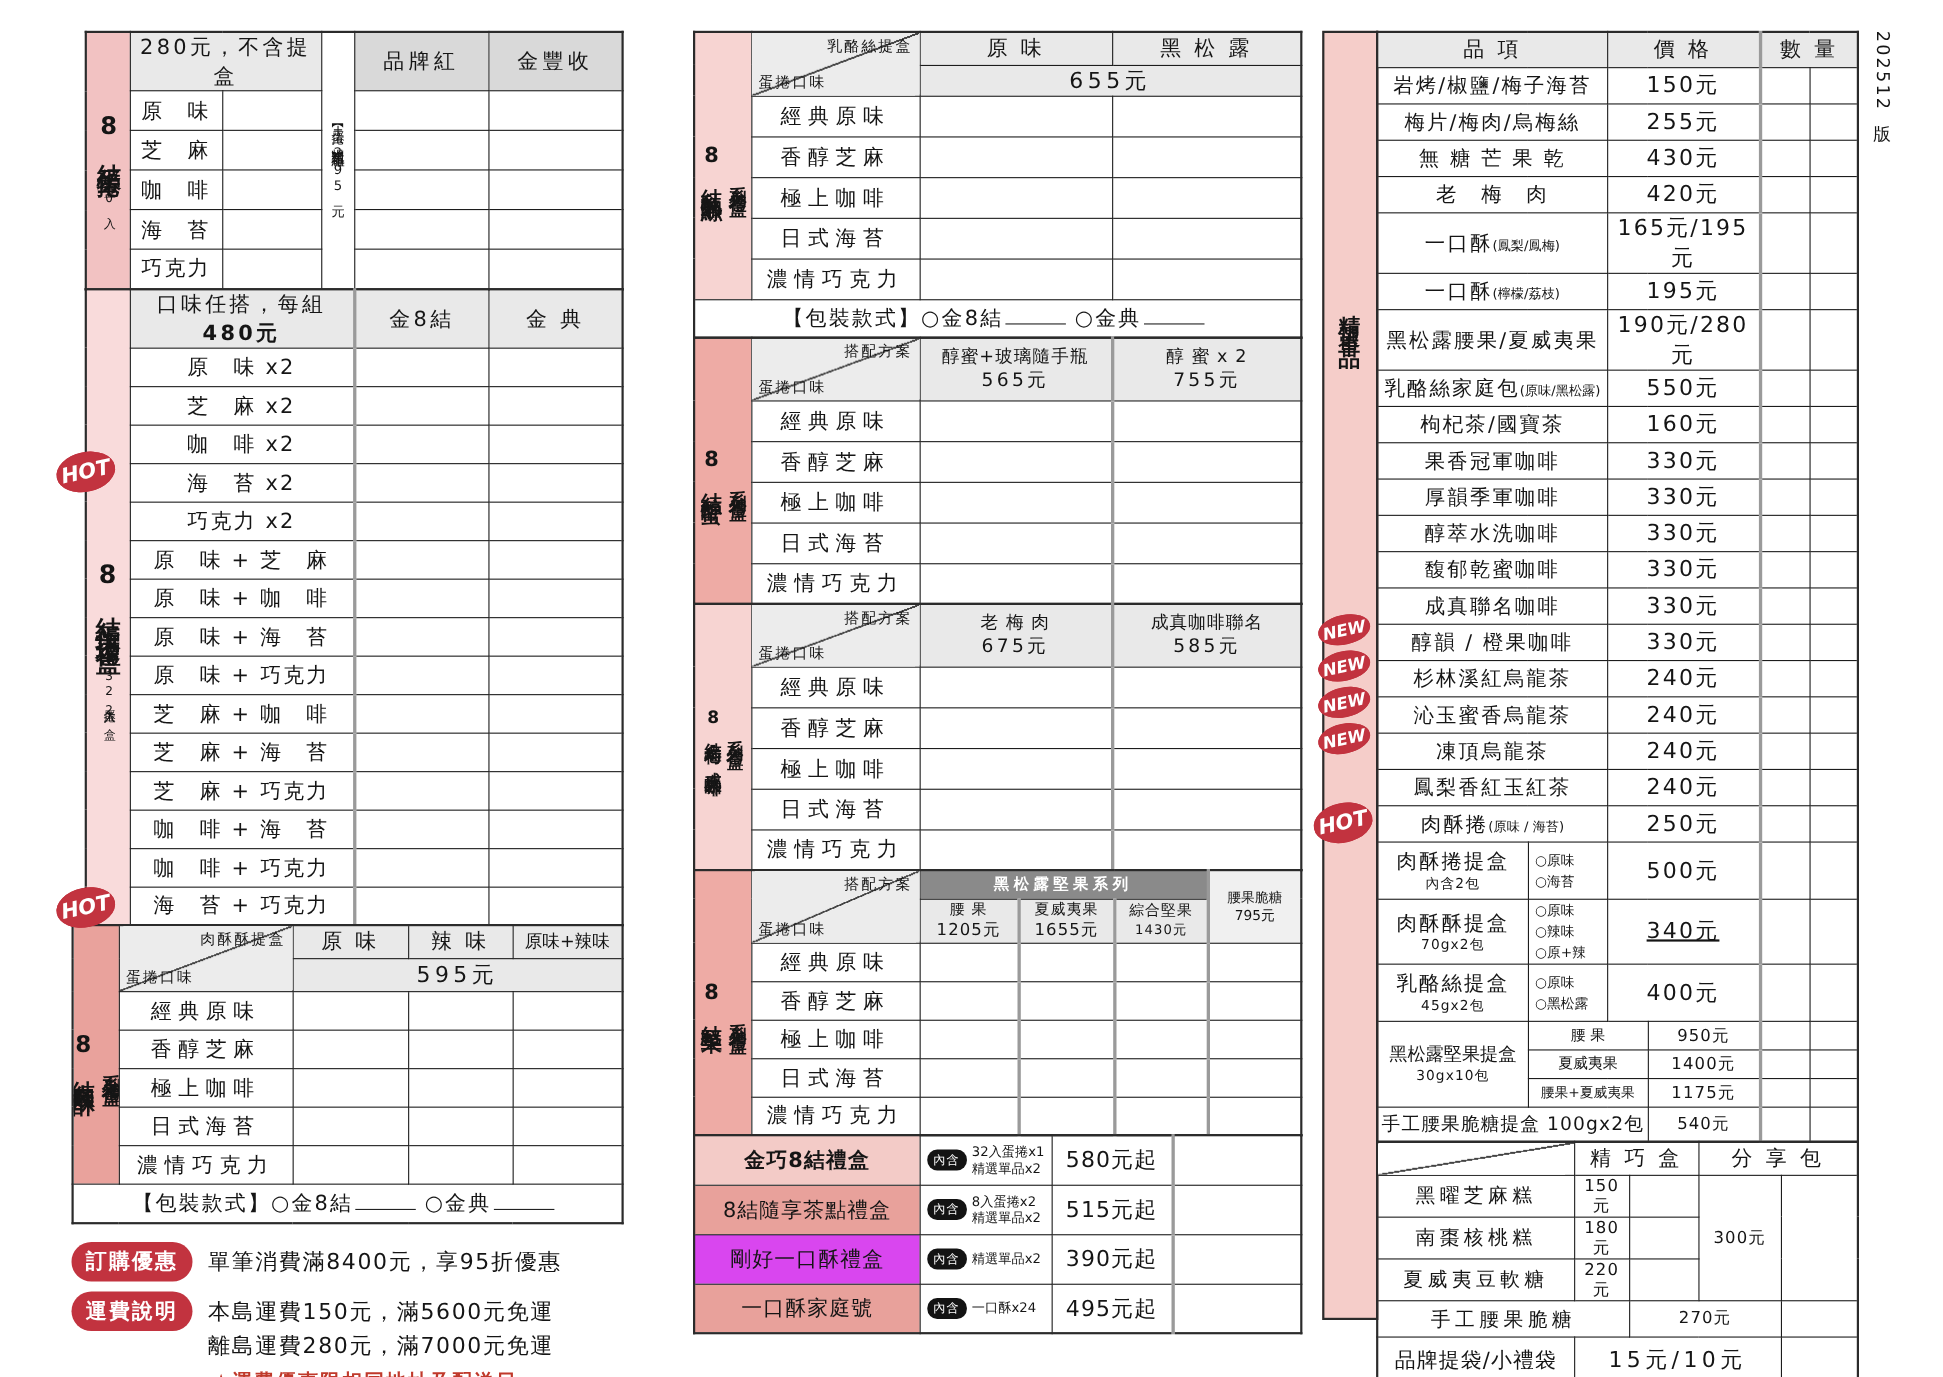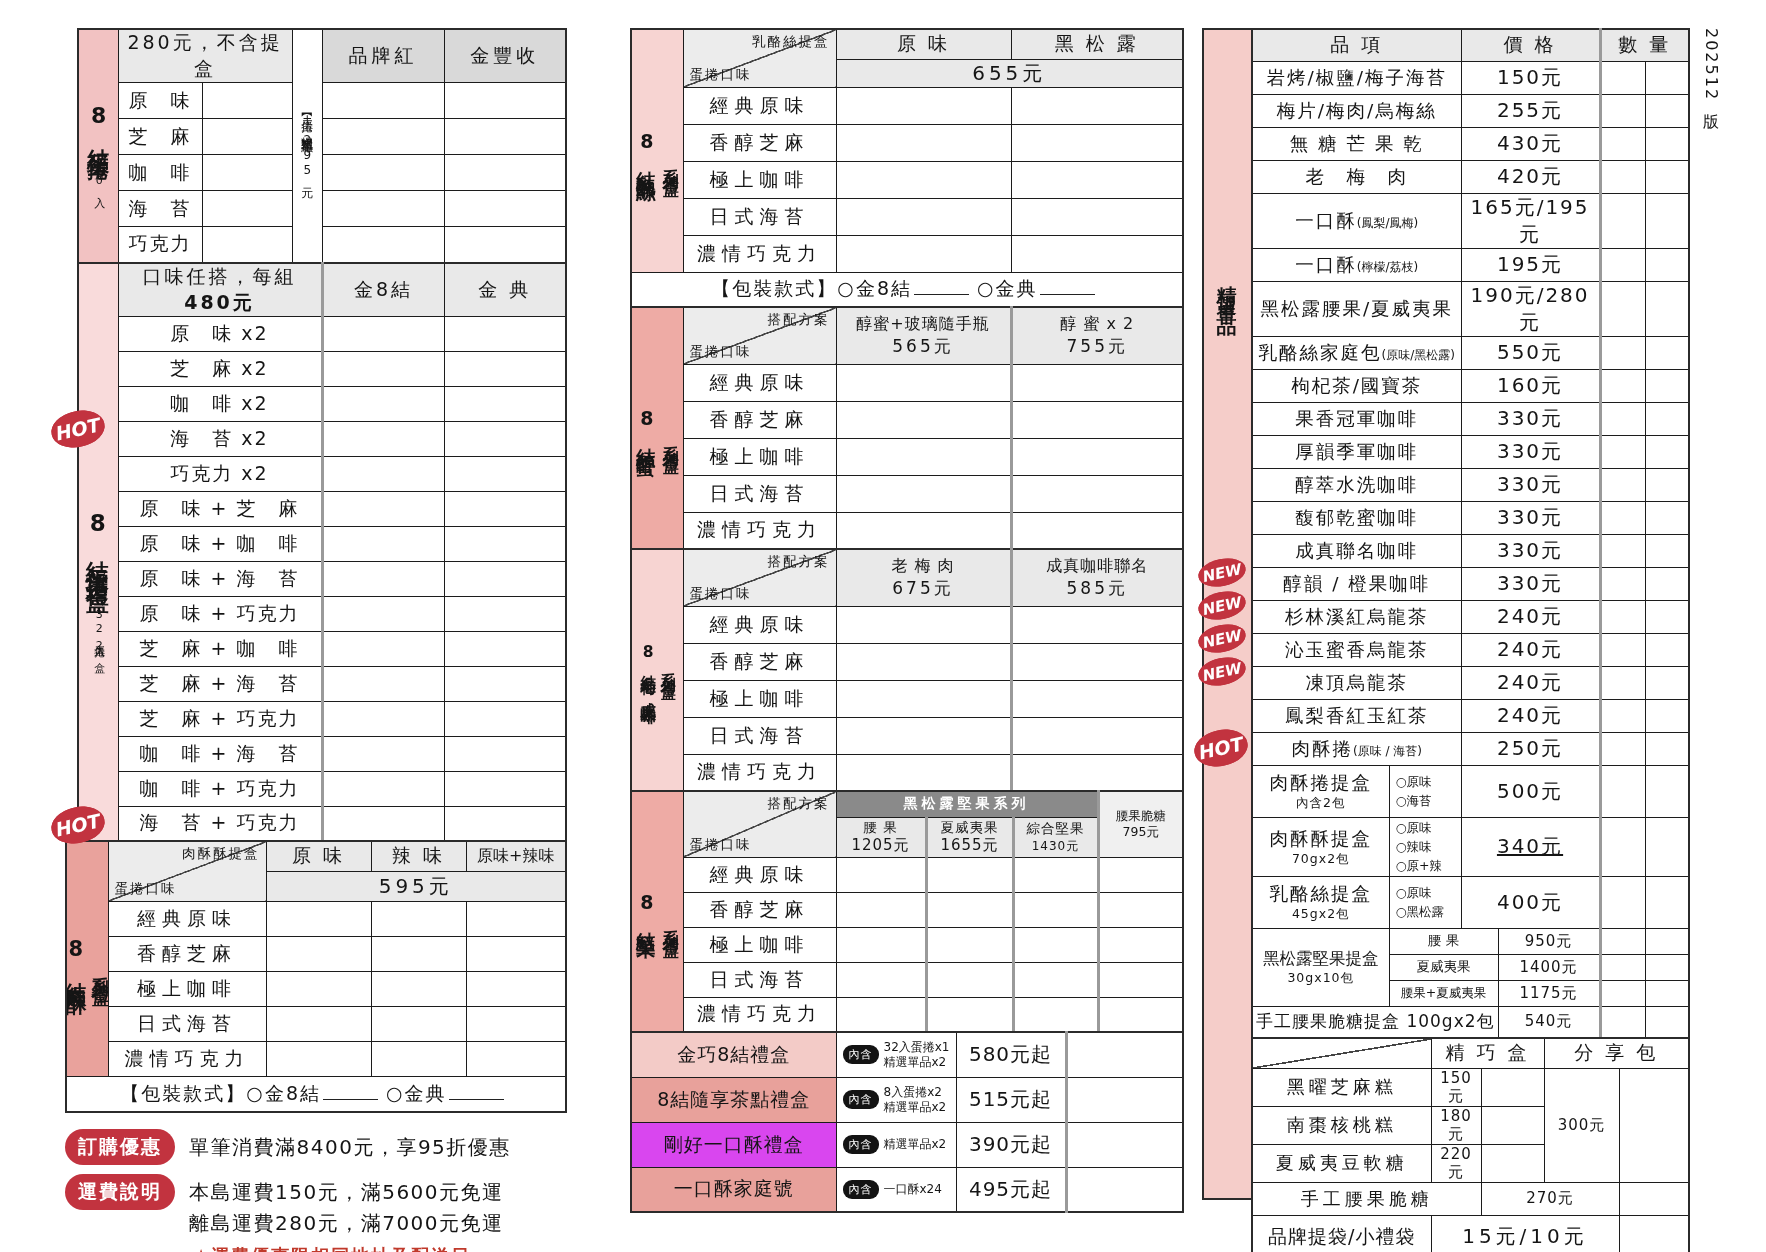--- a/index.html
+++ b/index.html
@@ -584,21 +584,21 @@
   <table class="tbl stack" style="width:552px;">
     <colgroup>
         <col style="width:205px">
         <col style="width:120px">
         <col style="width:110px">
         <col style="width:117px">
       </colgroup>
     <tbody>
 
         <tr style="height:45px">
-          <td style="font-size:19px;letter-spacing:1px;" class="gA">金巧8結禮盒</td>
+          <td style="font-size:19px;letter-spacing:1px;font-weight:bold;" class="gA">金巧8結禮盒</td>
           <td>
             <div class="incell">
               <span class="inc">內含</span>
               <span class="inlines"><span>32入蛋捲x1</span><br><span>精選單品x2</span></span>
             </div>
           </td>
           <td class="price" style="letter-spacing:1px;">580元起</td>
           <td class="blank gsep"></td>
         </tr>
 

